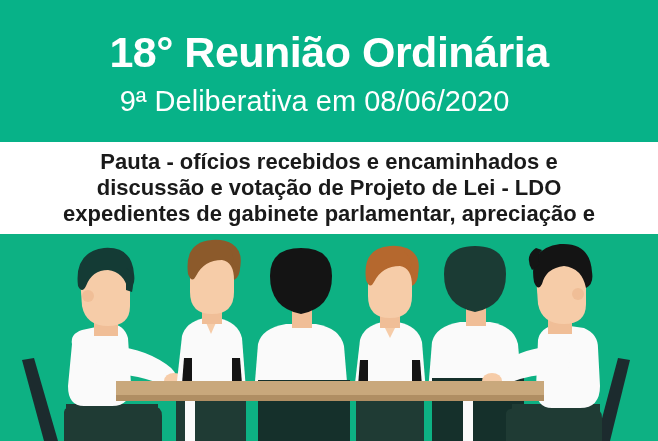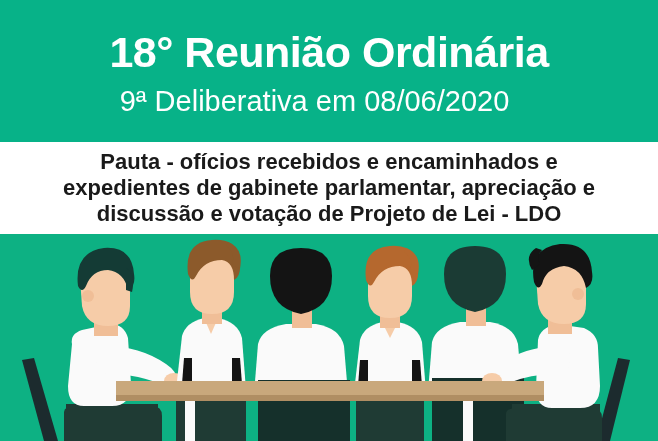--- a/index.html
+++ b/index.html
@@ -101,22 +101,22 @@
 <div id="poster">
 
   <div class="header-band">
     <div class="title-main">18° Reunião Ordinária</div>
     <div class="title-sub">9ª Deliberativa em 08/06/2020</div>
   </div>
 
   <div class="agenda-band">
     <div class="agenda-text">
       <span class="ln">Pauta - ofícios recebidos e encaminhados e</span>
+      <span class="ln">discussão e votação de Projeto de Lei - LDO</span>
       <span class="ln">expedientes de gabinete parlamentar, apreciação e</span>
-      <span class="ln">discussão e votação de Projeto de Lei - LDO</span>
     </div>
   </div>
 
   <div class="illus-band">
     <svg class="scene" viewBox="0 0 658 207" width="658" height="207" xmlns="http://www.w3.org/2000/svg">
 
       <rect x="0" y="0" width="658" height="207" fill="#0DB183"></rect>
 
       <g>
         <path d="M22,126 L34,124 L58,207 L44,207 Z" fill="#1C2B2E"></path>

